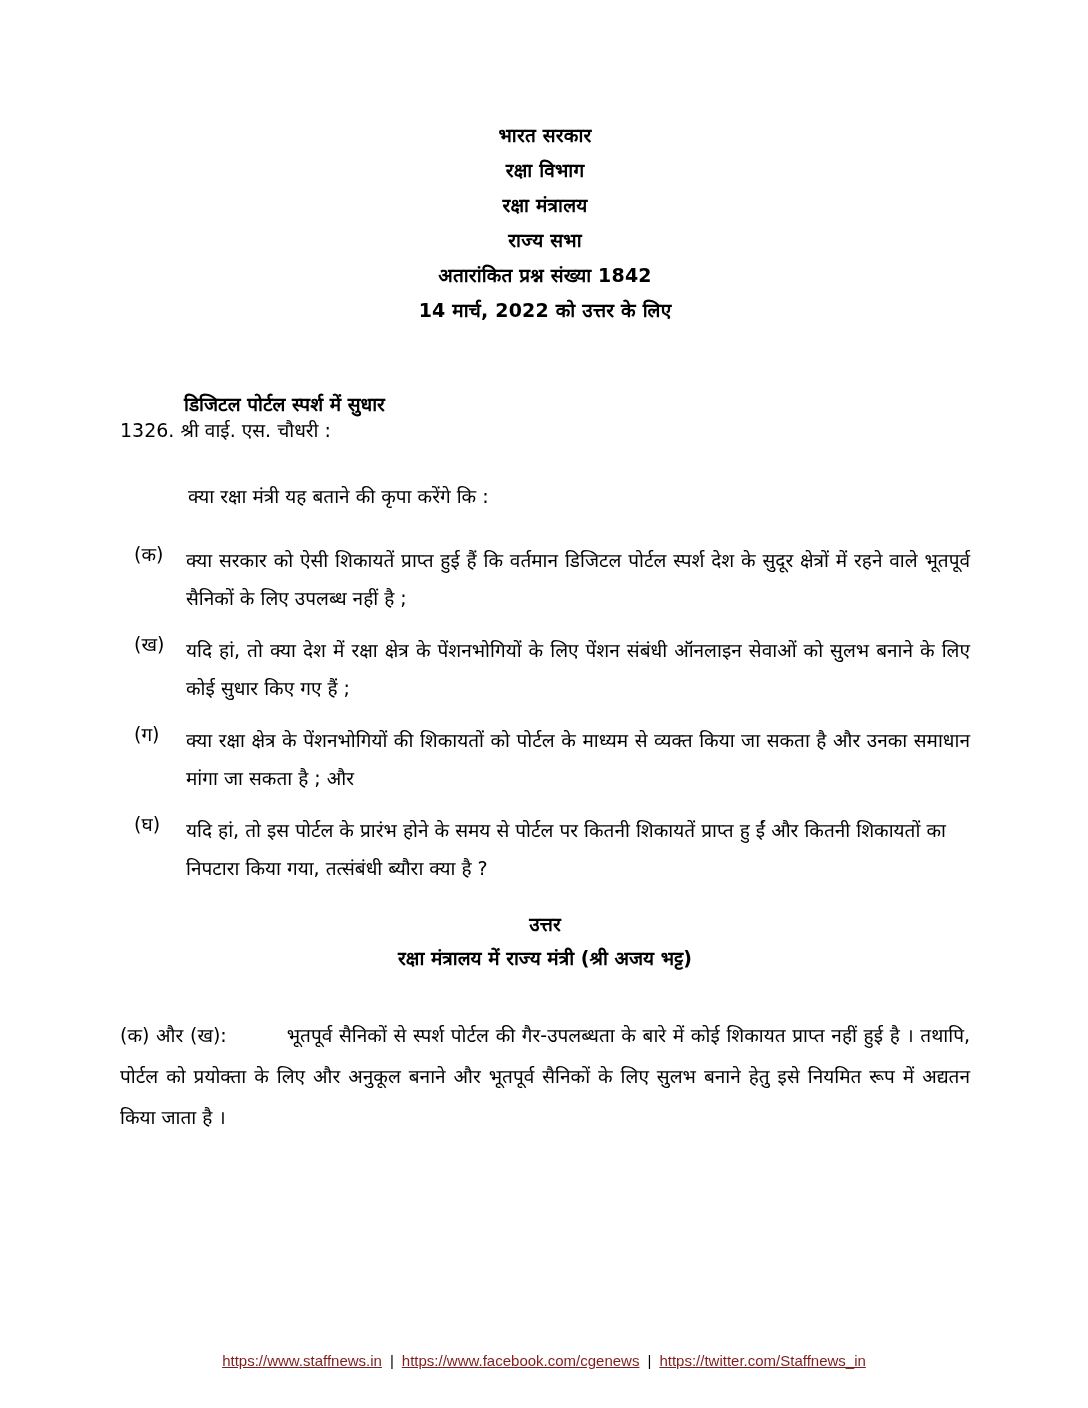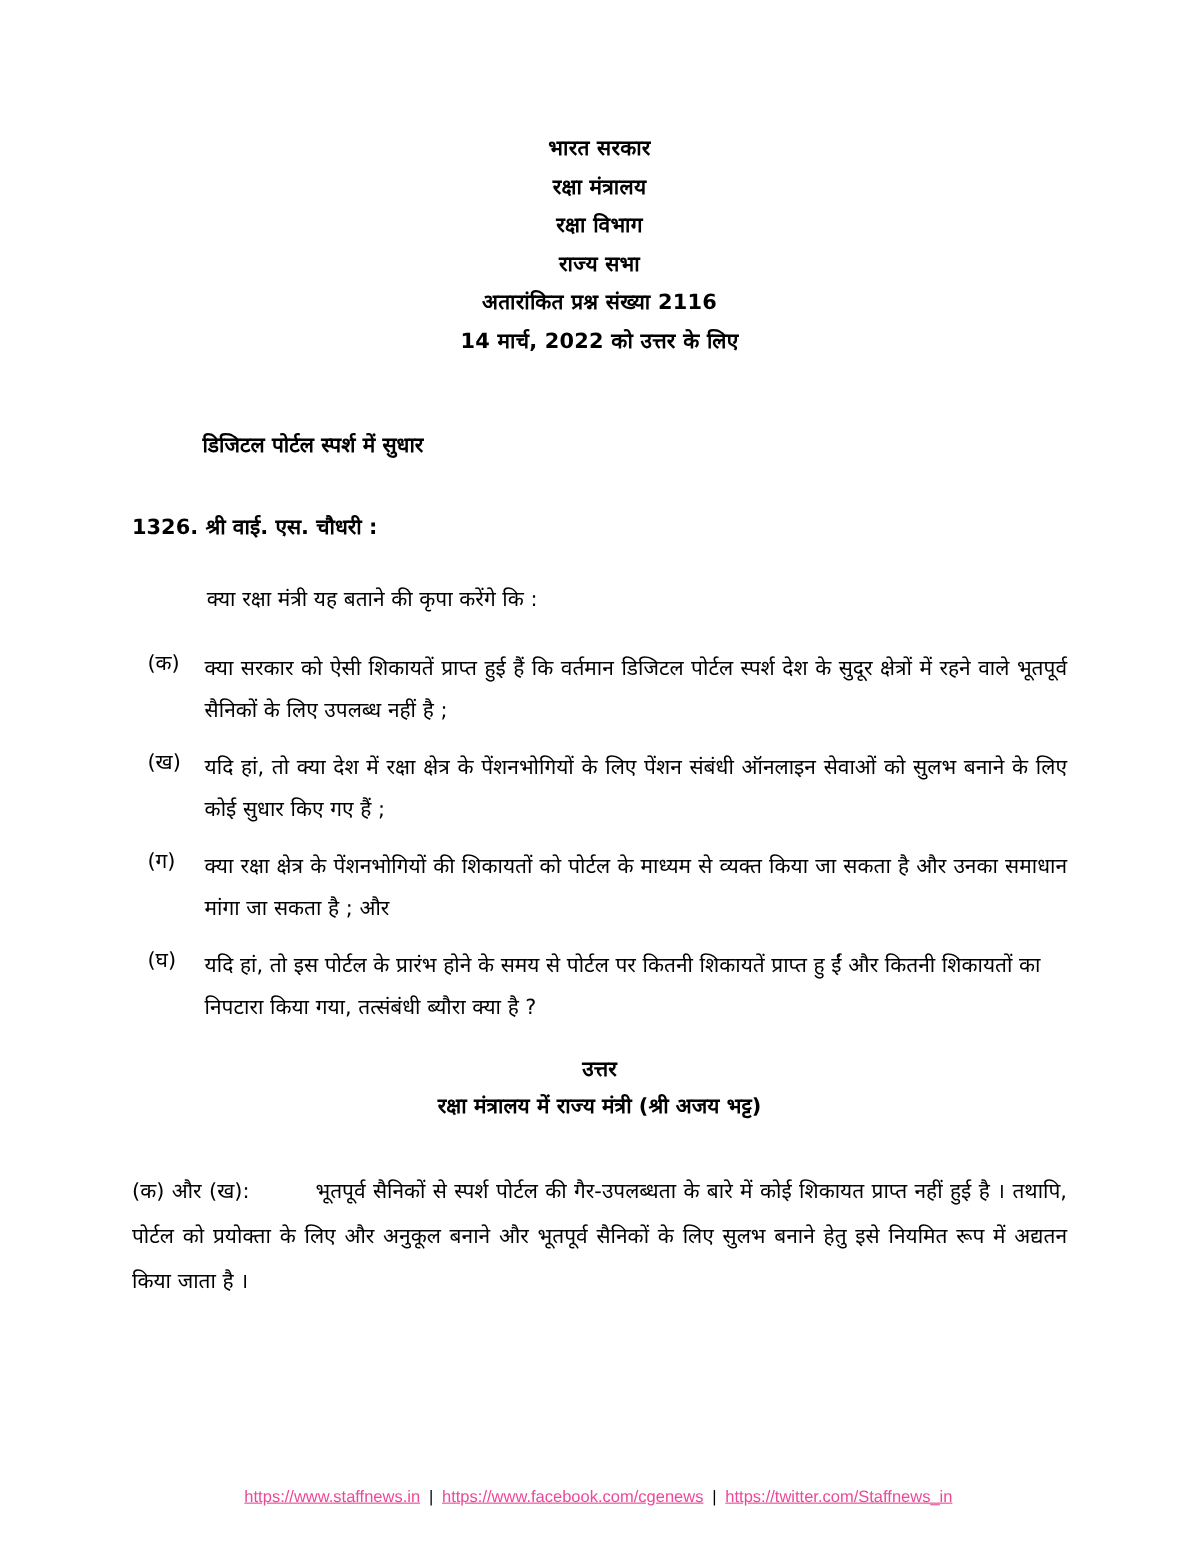--- a/index.html
+++ b/index.html
@@ -38,23 +38,22 @@
   .hdr-line.q {
     font-size: 19px;
   }
   .subject {
     margin-top: 63px;
     margin-left: 64px;
     font-size: 19px;
     font-weight: bold;
   }
   .asker {
-    margin-top: 48px;
     font-size: 19px;
-    font-weight: bold;
+    font-weight: normal;
     margin-left: 0px;
   }
   .intro {
     margin-top: 40px;
     margin-left: 68px;
     font-size: 19px;
   }
   .qlist {
     margin-top: 32px;
   }
@@ -109,40 +108,40 @@
     left: 0;
     top: 1352px;
     width: 1088px;
     text-align: center;
     font-family: "Liberation Sans", sans-serif;
     font-size: 15px;
     color: #000000;
   }
   .footer a, .footer span.lnk {
     text-decoration: underline;
-    color: #ec4899;
+    color: #7f1d1d;
   }
   .footer .sep {
     text-decoration: none;
     padding: 0 8px;
   }
 </style>
 </head>
 <body>
 
 <div class="page">
 
   <div class="content">
 
     <div class="center">
       <div class="hdr-line">भारत सरकार</div>
+      <div class="hdr-line">रक्षा विभाग</div>
       <div class="hdr-line">रक्षा मंत्रालय</div>
-      <div class="hdr-line">रक्षा विभाग</div>
       <div class="hdr-line">राज्य सभा</div>
-      <div class="hdr-line q">अतारांकित प्रश्न संख्या 2116</div>
+      <div class="hdr-line q">अतारांकित प्रश्न संख्या 1842</div>
       <div class="hdr-line q">14 मार्च, 2022 को उत्तर के लिए</div>
     </div>
 
     <div class="subject">डिजिटल पोर्टल स्पर्श में सुधार</div>
 
     <div class="asker">1326. श्री वाई. एस. चौधरी :</div>
 
     <div class="intro">क्या रक्षा मंत्री यह बताने की कृपा करेंगे कि :</div>
 
     <div class="qlist">

